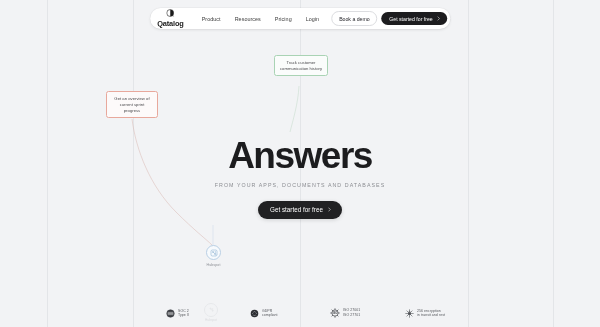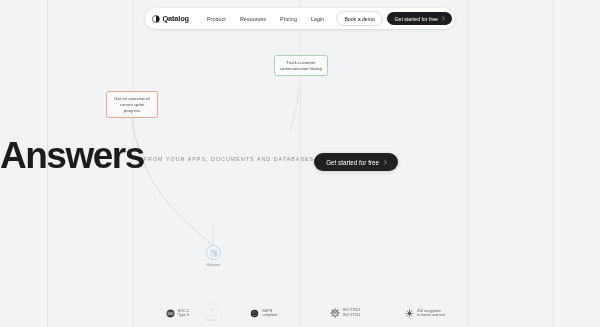--- a/index.html
+++ b/index.html
@@ -23,21 +23,21 @@
   #navbar {
     position:absolute; top:8px; left:50%; transform:translateX(-50%);
     display:flex; align-items:center; gap:0px;
     background:#ffffff;
     border-radius:999px;
     height:21px;
     padding:0 3px 0 7px;
     box-shadow:0 1px 3px rgba(0,0,0,.09), 0 0 0 .5px rgba(0,0,0,.04);
     white-space:nowrap;
   }
-  #brand { display:flex; align-items:center; gap:2.5px; margin-right:11px; }
+  #brand { display:flex; align-items:center; gap:2.5px; margin-right:11px;flex-direction:column; }
   #brand .logo-mark { width:8px; height:8px; flex:0 0 auto; }
   #brand .brand-name {
     font-size:7.4px; font-weight:700; letter-spacing:-.15px; color:#1b1b1b;
   }
   .nav-link {
     font-size:5.4px; color:#3c3c3c; letter-spacing:.05px;
     padding:0 7px; cursor:pointer; font-weight:400;
   }
   .nav-pill {
     font-size:5.2px; color:#26262b;
@@ -48,21 +48,21 @@
     display:flex; align-items:center; gap:3px;
     font-size:5.2px; color:#fff; font-weight:500;
     background:#1d1d1f; border-radius:999px;
     padding:3.4px 6px 3.4px 7.5px; margin-left:4px; cursor:pointer;
   }
   .chev { width:5px; height:5px; flex:0 0 auto; opacity:.92; }
 
   
   #hero {
     position:absolute; left:0; right:0; top:137px;
-    display:flex; align-items:center;
+    display:flex; flex-direction:column; align-items:center;
   }
   #hero-title {
     font-size:37px; line-height:1.02; font-weight:700;
     letter-spacing:-1.5px; color:#1c1c1e;
   }
   #hero-sub {
     margin-top:7px;
     font-size:5.3px; letter-spacing:1.05px; font-weight:500;
     color:#8b8d92;
   }

